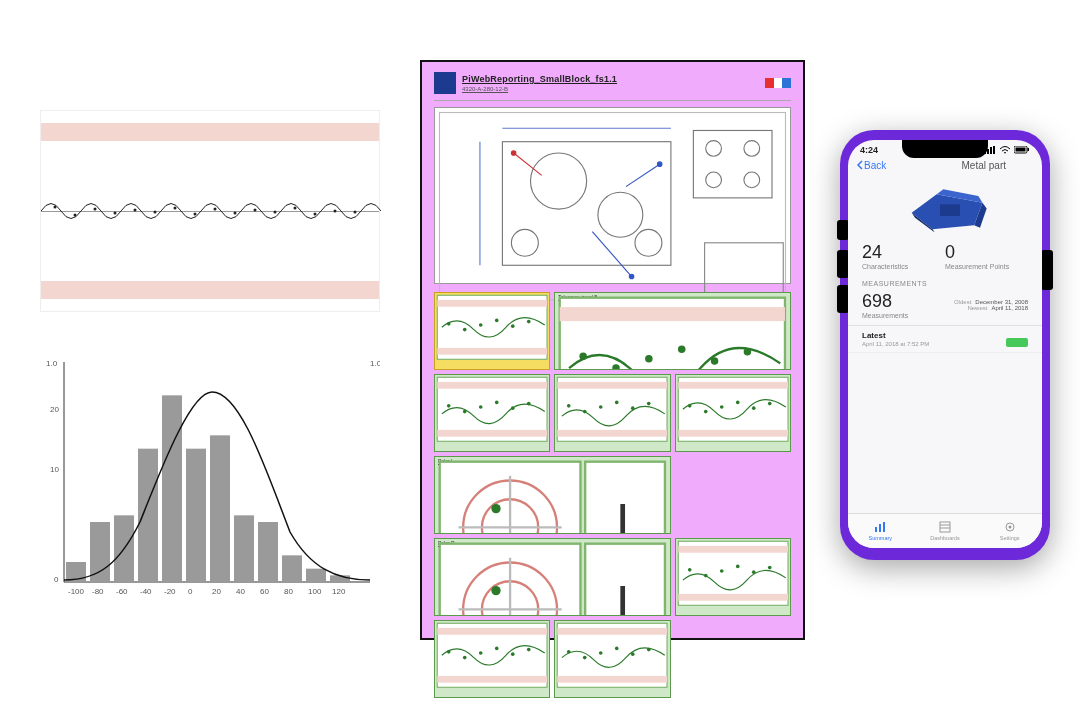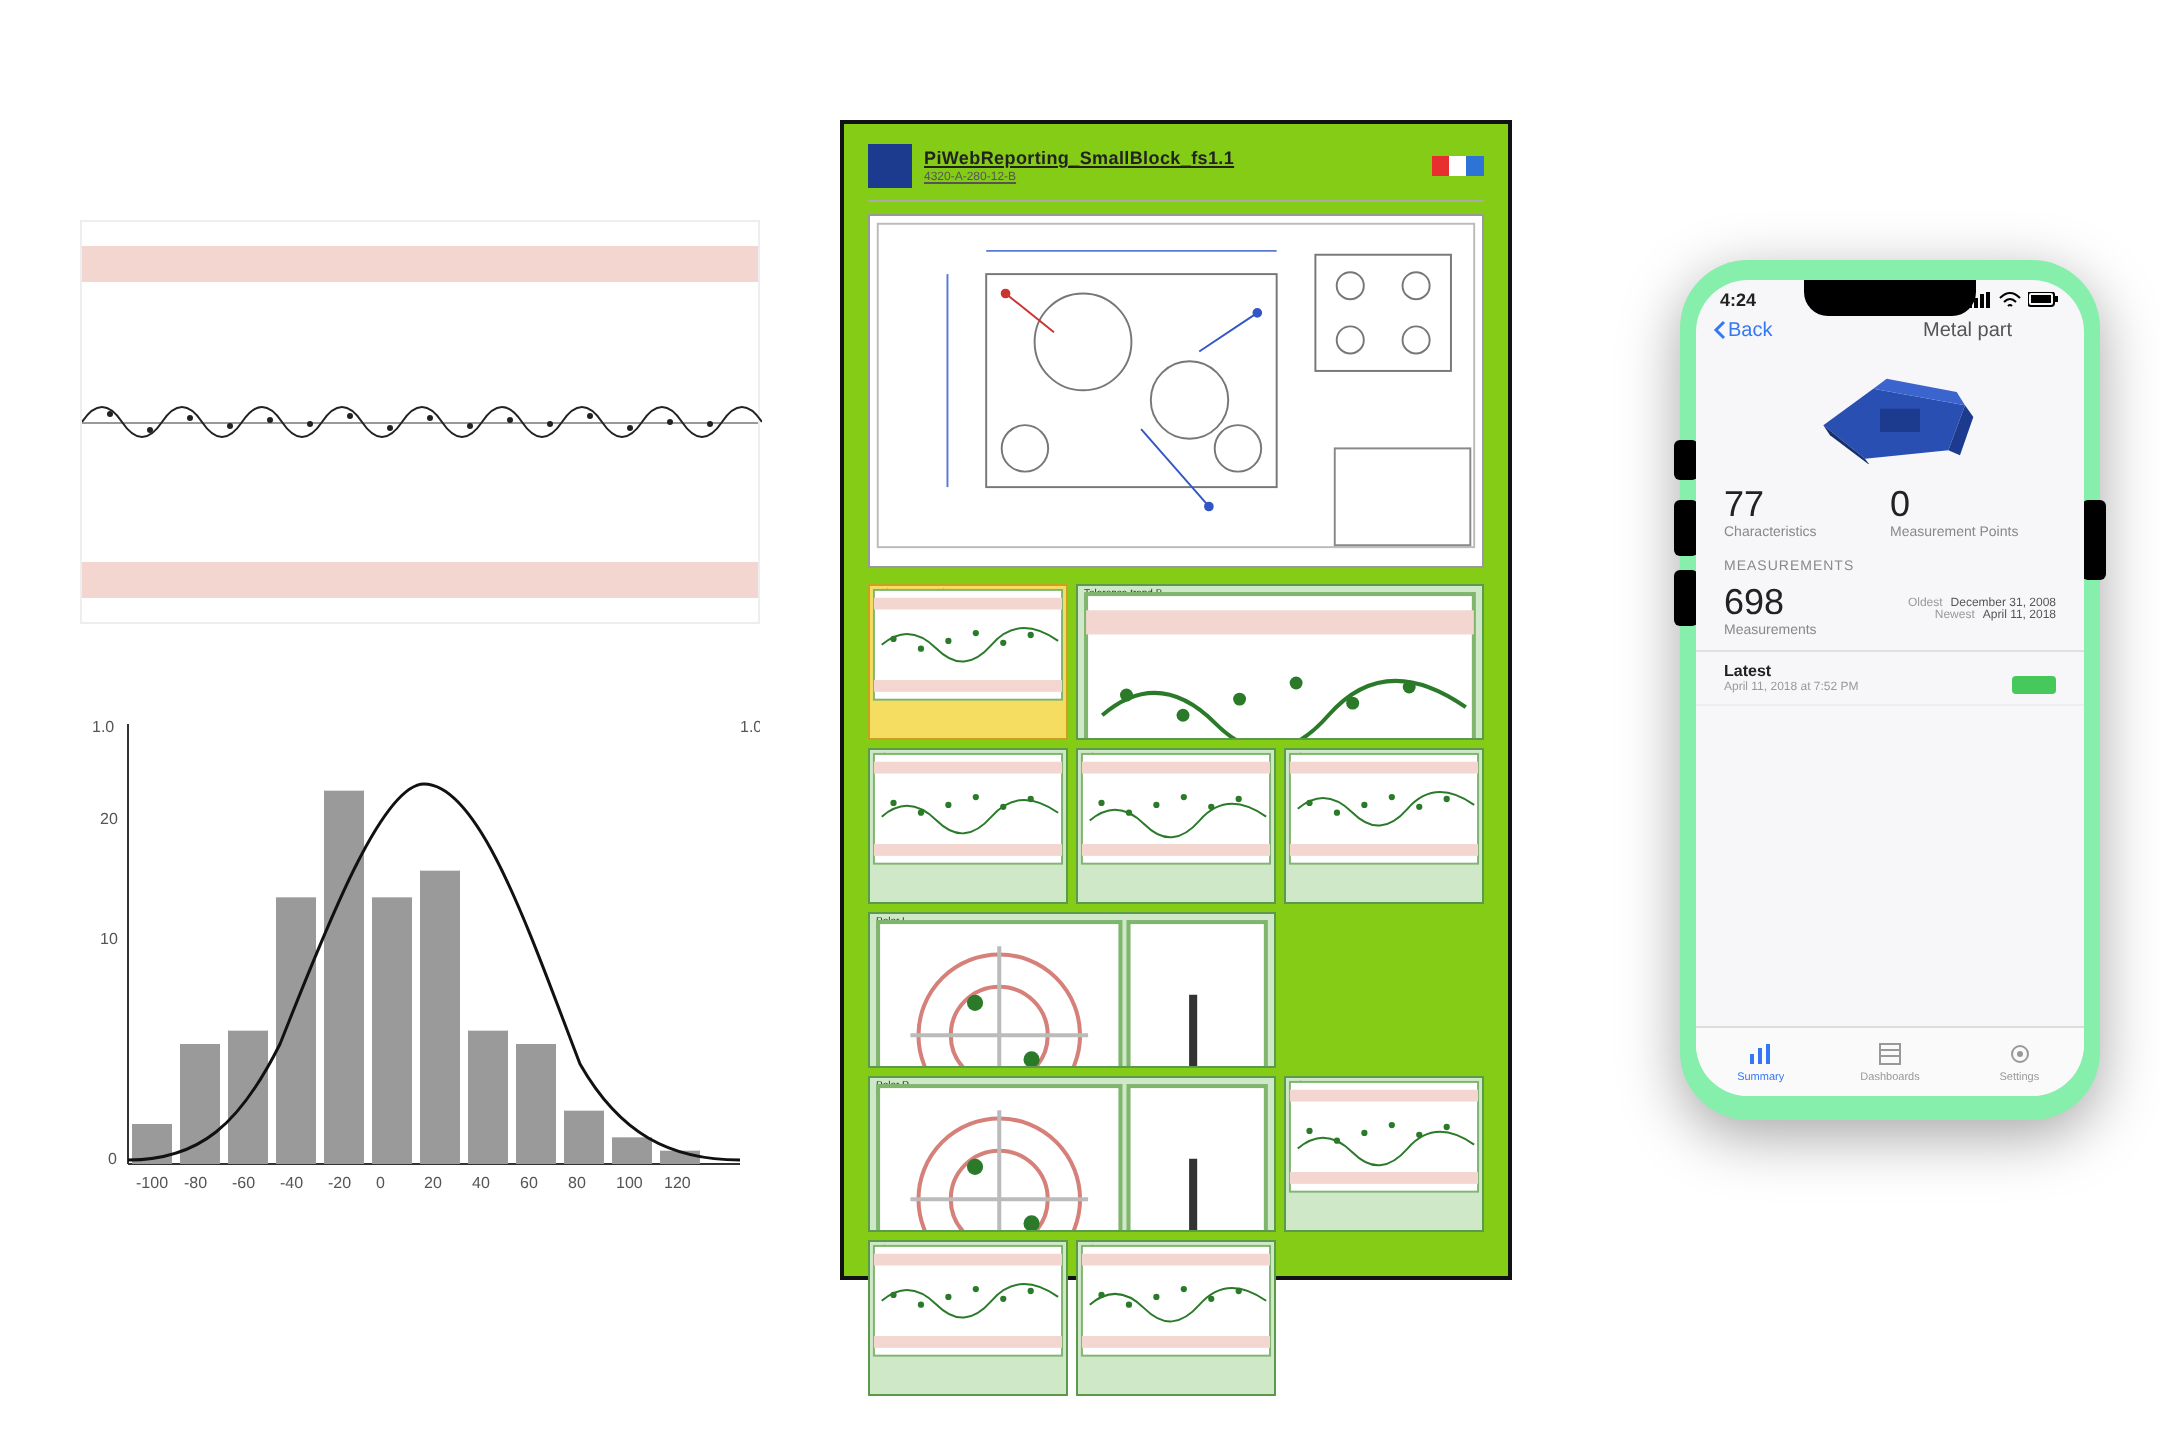--- a/index.html
+++ b/index.html
@@ -9,38 +9,38 @@
   .runchart{height:200px;border:1px solid #eee;position:relative;background:#fff}
   .band{position:absolute;left:0;right:0;height:18px;background:#f3d6cf}
   .band.top{top:12px}.band.bot{bottom:12px}
   .runline{position:absolute;left:0;right:0;top:50%;border-top:1px solid #999}
   .wave{position:absolute;left:0;right:0;top:50%;height:0}
   .wave svg{position:absolute;left:0;top:-20px}
   .histo{height:260px;margin-top:40px;position:relative}
   .histo svg{position:absolute;inset:0}
   .ylab,.lilab{font-size:8px;fill:#555}
   
-  .report{position:absolute;left:420px;top:60px;width:336px;height:580px;border:2px solid #111;background:#84cc16;padding:10px 12px;box-sizing:border-box}
+  .report{position:absolute;left:420px;top:60px;width:385px;height:580px;border:2px solid #111;background:#f0abfc;padding:10px 12px;box-sizing:border-box}
   .rhead{display:flex;align-items:center;gap:6px}
   .zeiss{width:22px;height:22px;background:#1c3b8f;display:inline-block}
   .rtitle{font-size:9px;font-weight:700;text-decoration:underline;letter-spacing:.2px}
   .rsub{font-size:6px;color:#555;margin-top:2px;text-decoration:underline}
   .rflag{margin-left:auto;width:26px;height:10px;background:linear-gradient(90deg,#e82f2f 33%,#fff 33% 66%,#2d74d6 66%)}
   .rhr{border:none;border-top:1px solid #aaa;margin:6px 0}
   .tech{height:175px;border:1px solid #999;position:relative;background:#fff;margin-bottom:8px}
   .tech svg{position:absolute;inset:0}
   .tiles{display:grid;grid-template-columns:repeat(3,1fr);grid-auto-rows:78px;gap:4px}
   .tile{background:#cfe8c7;border:1px solid #5a9a4a;position:relative;overflow:hidden}
   .tile.hl{background:#f5dd62;border-color:#caa020}
   .tile.wide{grid-column:span 2}
   .tile.pol{grid-column:span 2}
   .tile svg{position:absolute;inset:0}
   .tcap{position:absolute;top:1px;left:3px;font-size:5px;color:#333;text-decoration:underline}
   
-  .phone{position:absolute;right:30px;top:130px;width:210px;height:430px;background:#86efac;border-radius:34px;padding:10px 8px 12px;box-sizing:border-box;box-shadow:0 8px 30px rgba(0,0,0,.35)}
+  .phone{position:absolute;right:30px;top:130px;width:210px;height:430px;background:#6d28d9;border-radius:34px;padding:10px 8px 12px;box-sizing:border-box;box-shadow:0 8px 30px rgba(0,0,0,.35)}
   .screen{background:#f7f7f9;border-radius:26px;width:100%;height:100%;position:relative;overflow:hidden}
   .notch{position:absolute;top:0;left:50%;transform:translateX(-50%);width:86px;height:18px;background:#000;border-radius:0 0 12px 12px;z-index:3}
   .sbar{display:flex;justify-content:space-between;padding:5px 12px 2px;font-size:9px;font-weight:600}
   .sig{display:inline-flex;gap:3px;align-items:center}
   .navrow{display:flex;align-items:center;padding:3px 8px;font-size:10px;color:#3478f6}
   .navrow .title{flex:1;text-align:right;color:#555;font-weight:400}
   .partimg{display:flex;justify-content:center;padding:6px 0}
   .partimg svg{width:100px;height:52px}
   .stats{display:flex;padding:4px 14px 6px}
   .stat{flex:1}
@@ -384,21 +384,21 @@
           <polygon points="40,8 95,18 90,10 48,2" fill="#3c64cf"></polygon>
           <polygon points="85,45 95,18 100,25 92,48" fill="#1c3b8f"></polygon>
           <polygon points="35,50 10,30 14,36 38,54" fill="#16306f"></polygon>
           <rect x="44" y="20" width="24" height="14" fill="#1c3b8f"></rect>
         </g>
       </svg>
     </div>
 
     <div class="stats">
       <div class="stat">
-        <div class="n">77</div>
+        <div class="n">24</div>
         <div class="l">Characteristics</div>
       </div>
       <div class="stat">
         <div class="n">0</div>
         <div class="l">Measurement Points</div>
       </div>
     </div>
 
     <div class="sect">MEASUREMENTS</div>
     <div class="mrow">

